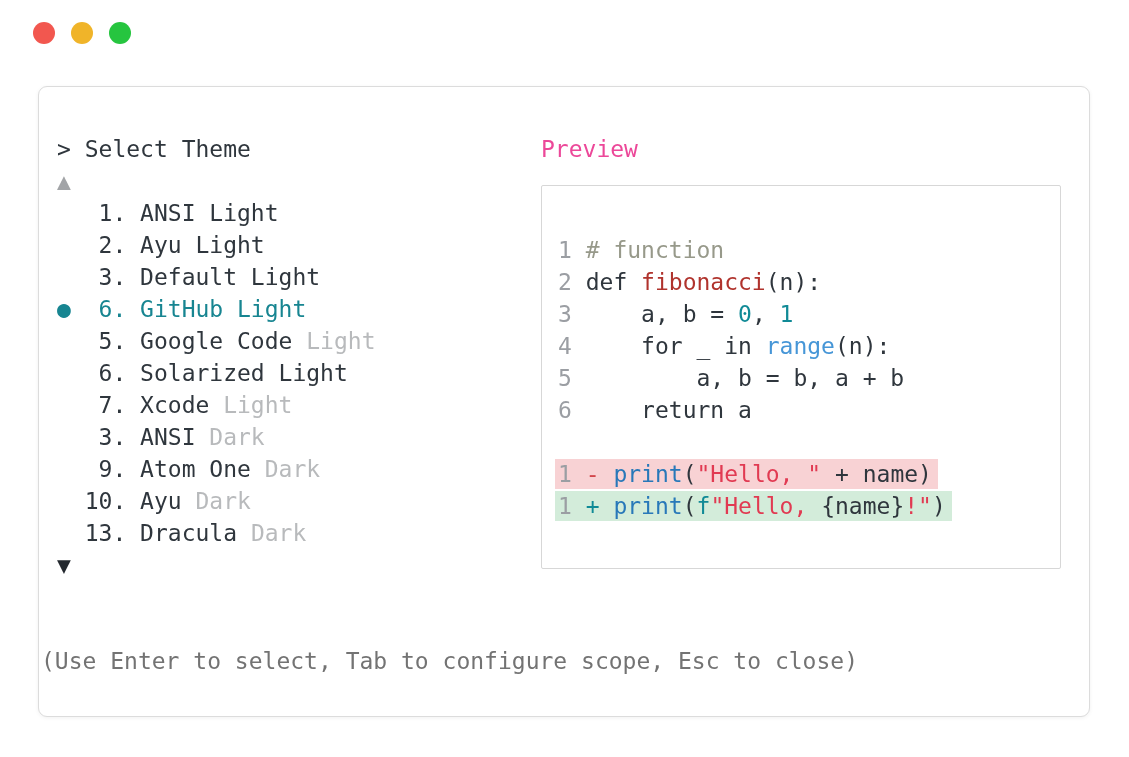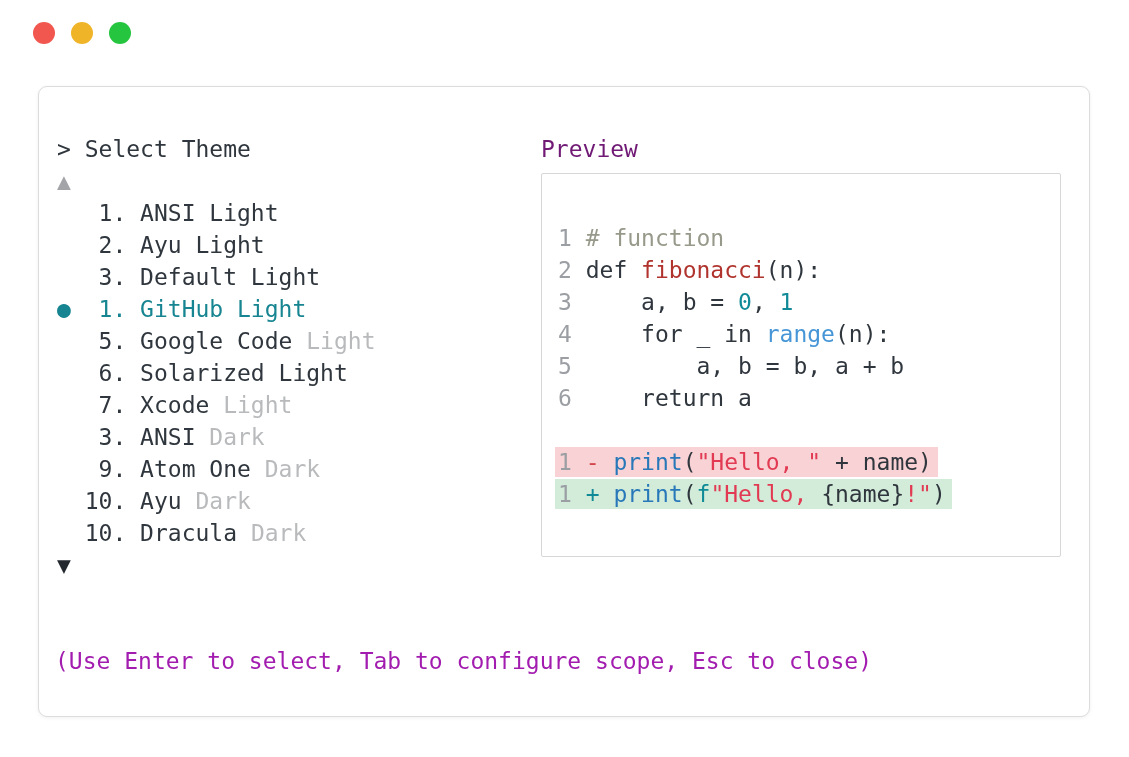--- a/index.html
+++ b/index.html
@@ -32,27 +32,27 @@
   .line { white-space: pre; font-size: 23px; line-height: 32px; height: 32px; color: #2f363d; }
 
   .left-col { position: absolute; left: 18px; top: 46px; }
   .prompt-line { color: #2f363d; }
   .scroll-arrow-up { color: #a2a4a7; }
   .scroll-arrow-down { color: #23282e; }
   .theme-row { color: #2f363d; cursor: default; }
   .theme-row .marker { color: var(--accent, #178591); }
   .theme-row.selected .item-text { color: var(--accent, #178591); }
   .dim { color: #b8babc; }
-  .hint-line { position: absolute; left: 16px; top: 558px; color: #a21caf; text-align: right; }
+  .hint-line { position: absolute; left: 2px; top: 558px; color: #737373; text-align: right; }
 
   
   .right-col { position: absolute; left: 502px; top: 46px; }
-  .preview-label { color: #701a75; }
+  .preview-label { color: #ec4899; }
   .preview-box {
-    margin-top: 8px;
+    margin-top: 20px;
     width: 520px; height: 384px;
     border: 1.5px solid #d7d7d7;
     border-radius: 2px;
     box-sizing: border-box;
     padding: 48px 0 0 16px;
     background: #ffffff;
     overflow: hidden;
   }
   .ln { color: #9b9ea3; }
 
@@ -85,28 +85,28 @@
 
   <div class="panel">
 
     <div class="left-col">
       <div class="line prompt-line"><span>&gt;</span><span> </span><span>Select Theme</span></div>
       <div class="line scroll-arrow-up">▲</div>
       <div id="theme-list">
           <div class="line theme-row"><span class="marker">  </span><span class="item-text"> 1. ANSI Light</span></div>
           <div class="line theme-row"><span class="marker">  </span><span class="item-text"> 2. Ayu Light</span></div>
           <div class="line theme-row"><span class="marker">  </span><span class="item-text"> 3. Default Light</span></div>
-          <div class="line theme-row selected"><span class="marker">● </span><span class="item-text"> 1. GitHub Light</span></div>
+          <div class="line theme-row selected"><span class="marker">● </span><span class="item-text"> 6. GitHub Light</span></div>
           <div class="line theme-row"><span class="marker">  </span><span class="item-text"> 5. Google Code</span><span class="dim"> Light</span></div>
           <div class="line theme-row"><span class="marker">  </span><span class="item-text"> 6. Solarized Light</span></div>
           <div class="line theme-row"><span class="marker">  </span><span class="item-text"> 7. Xcode</span><span class="dim"> Light</span></div>
           <div class="line theme-row"><span class="marker">  </span><span class="item-text"> 3. ANSI</span><span class="dim"> Dark</span></div>
           <div class="line theme-row"><span class="marker">  </span><span class="item-text"> 9. Atom One</span><span class="dim"> Dark</span></div>
           <div class="line theme-row"><span class="marker">  </span><span class="item-text">10. Ayu</span><span class="dim"> Dark</span></div>
-          <div class="line theme-row"><span class="marker">  </span><span class="item-text">10. Dracula</span><span class="dim"> Dark</span></div>
+          <div class="line theme-row"><span class="marker">  </span><span class="item-text">13. Dracula</span><span class="dim"> Dark</span></div>
         </div>
       <div class="line scroll-arrow-down">▼</div>
     </div>
 
     <div class="line hint-line">(Use Enter to select, Tab to configure scope, Esc to close)</div>
 
     <div class="right-col">
       <div class="line preview-label">Preview</div>
       <div class="preview-box">
         <div id="code-lines">

